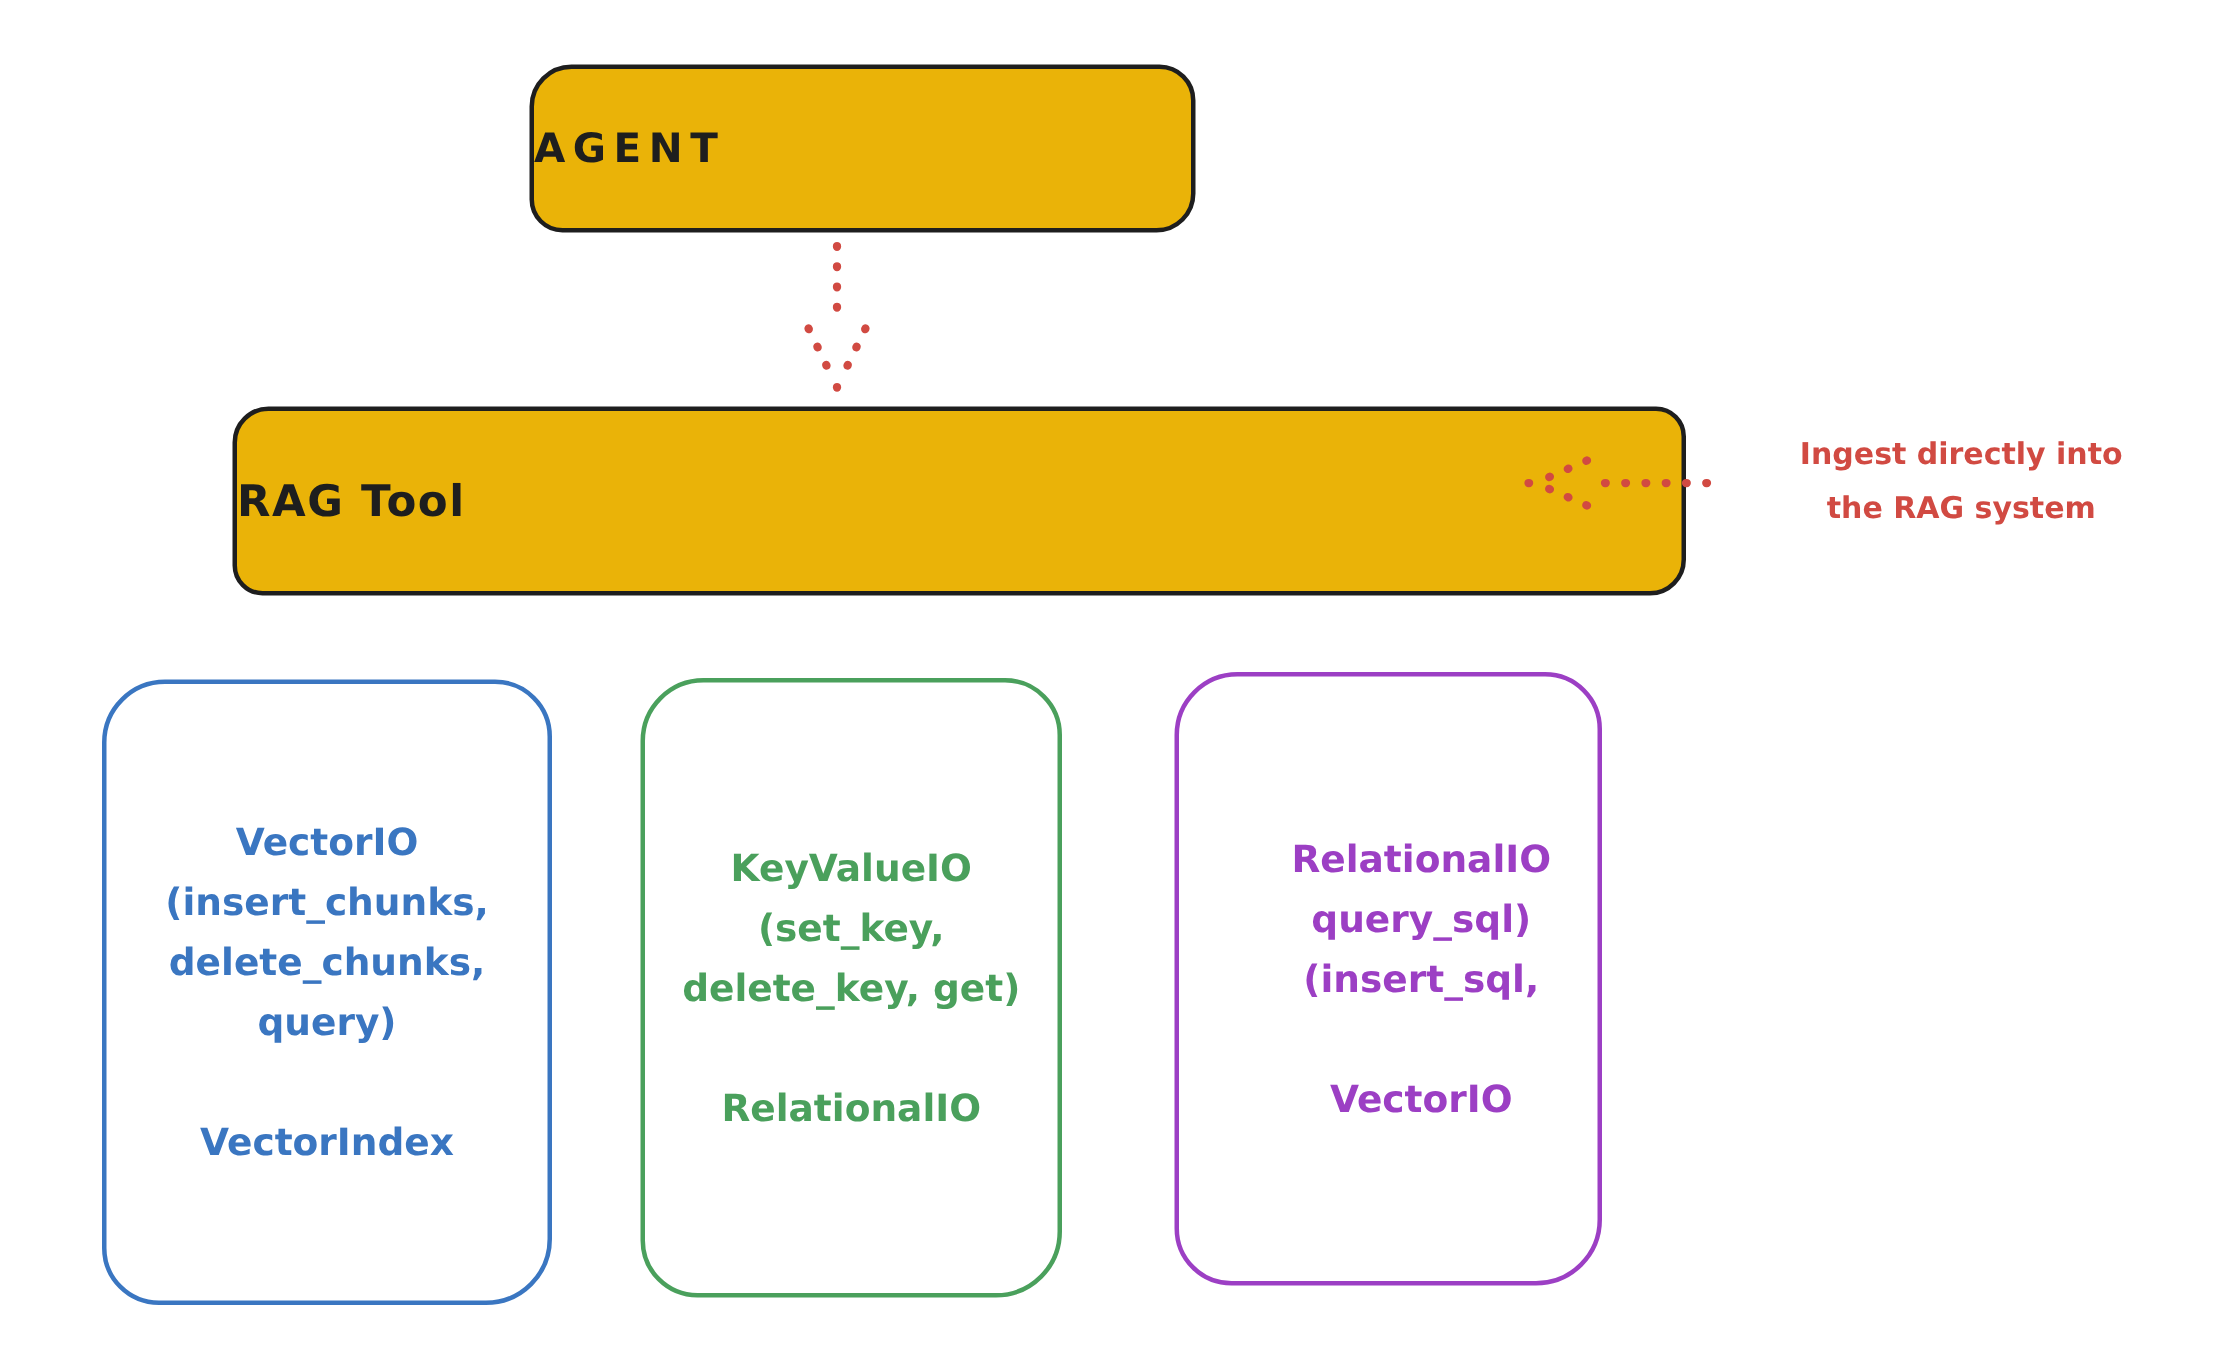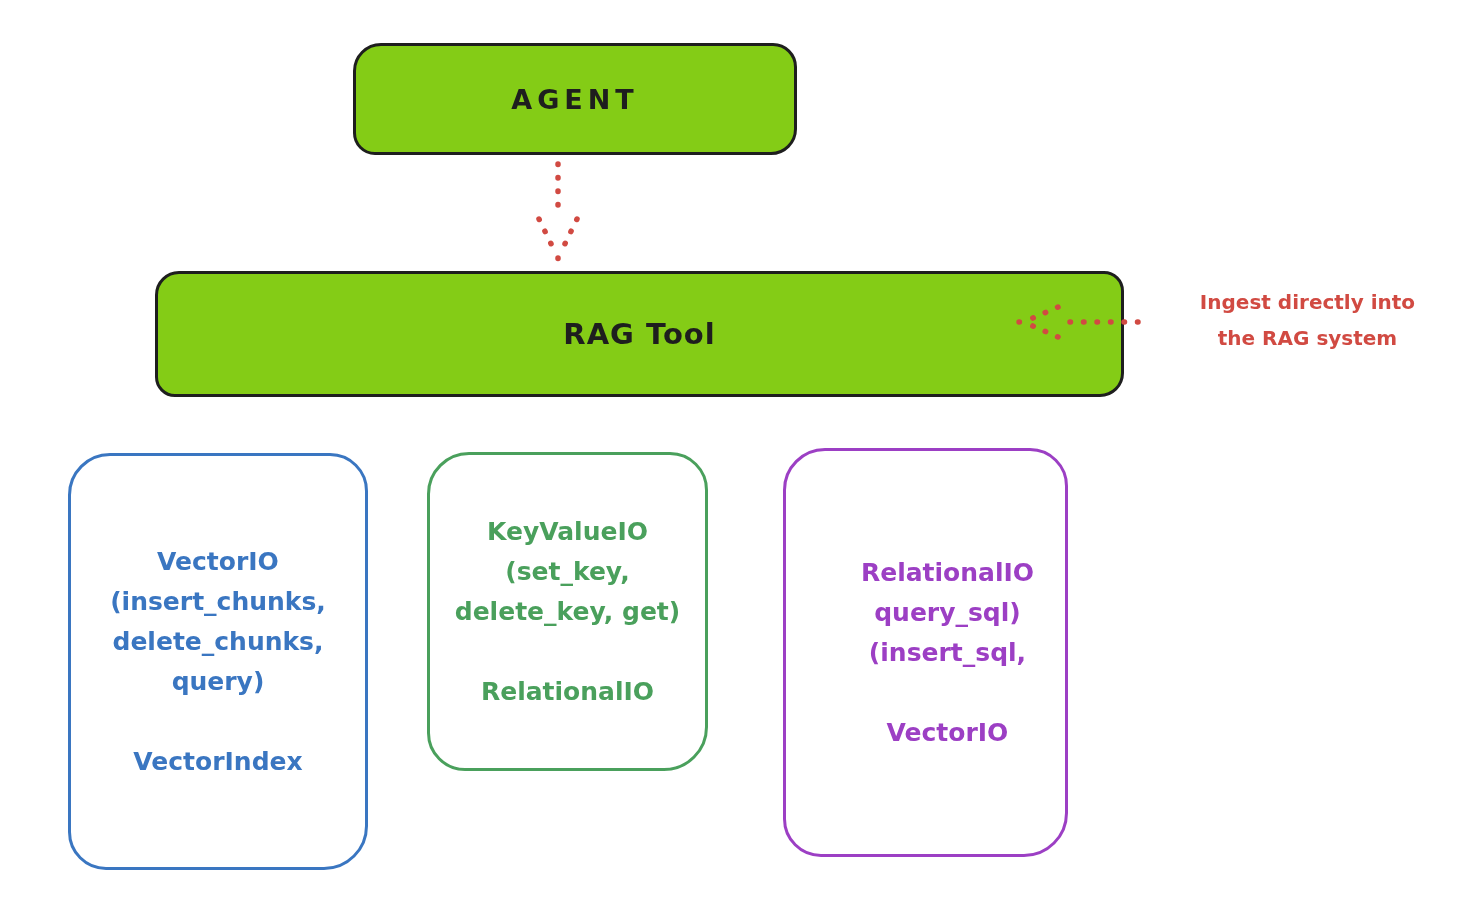--- a/index.html
+++ b/index.html
@@ -7,25 +7,24 @@
     position: relative;
     width: 1484px;
     height: 910px;
     background: #ffffff;
     font-family: "DejaVu Sans", sans-serif;
     overflow: hidden;
   }
   .sketch-box {
     position: absolute;
     border: 3.5px solid #1e1e1e;
-    background: #84cc16;
+    background: #eab308;
     box-sizing: border-box;
     display: flex;
     align-items: center;
-    justify-content: center;
   }
   .agent-box {
     left: 353px; top: 43px; width: 444px; height: 112px;
     border-radius: 28px 24px 26px 22px;
   }
   .agent-box .box-label {
     font-size: 27px; font-weight: bold; letter-spacing: 5px;
   }
   .rag-box {
     left: 155px; top: 271px; width: 969px; height: 126px;
@@ -43,21 +42,21 @@
     display: flex;
     flex-direction: column;
     align-items: center;
     justify-content: center;
     text-align: center;
     font-size: 25px;
     font-weight: bold;
     line-height: 40px;
   }
   .io-vector     { left: 68px;  top: 453px; width: 300px; height: 417px; }
-  .io-keyvalue   { left: 427px; top: 452px; width: 281px; height: 319px; }
+  .io-keyvalue   { left: 427px; top: 452px; width: 281px; height: 413px; }
   .io-relational { left: 783px; top: 448px; width: 285px; height: 409px; padding-left: 44px; }
   .io-footer { margin-top: 40px; }
   .annotation {
     position: absolute;
     left: 1135px; top: 284px; width: 345px;
     text-align: center;
     font-size: 20px;
     font-weight: bold;
     line-height: 36px;
   }

